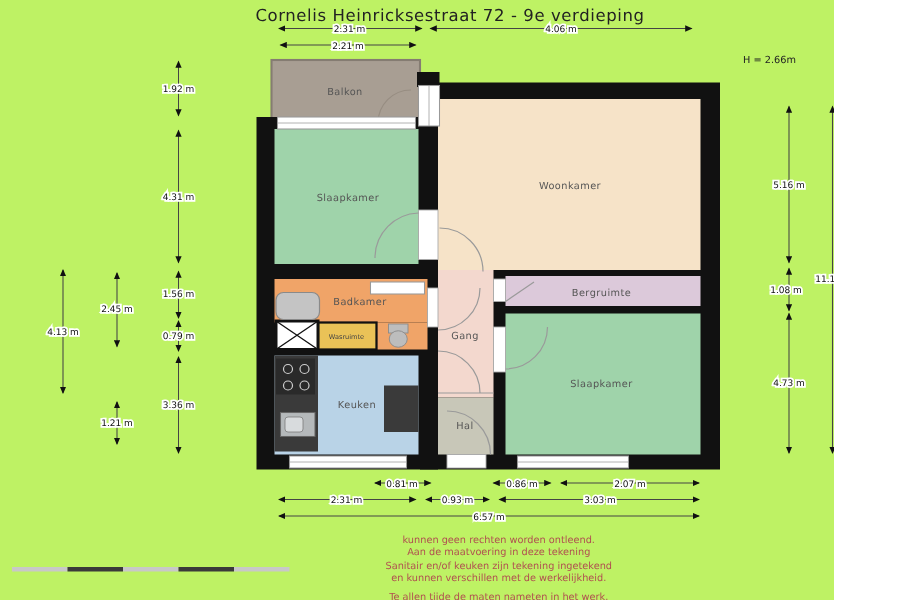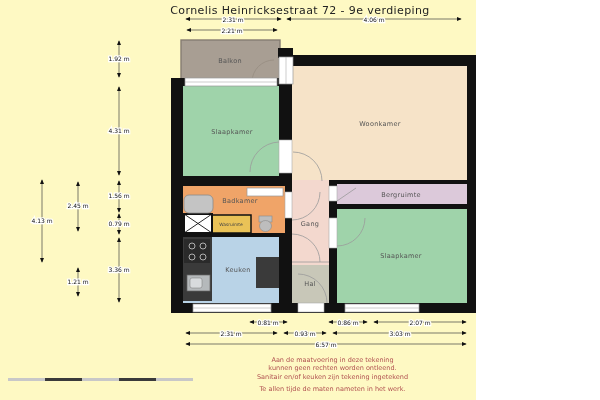--- a/index.html
+++ b/index.html
@@ -1,17 +1,17 @@
 <!DOCTYPE html>
 <html><head>
 <meta charset="utf-8">
 <style>
   html,body{margin:0;padding:0;background:#ffffff;}
   .page{
-    position:relative;width:476px;height:400px;background:#fef9c3;overflow:hidden;
+    position:relative;width:556px;height:400px;background:#bef264;overflow:hidden;
     font-family:"DejaVu Sans","Liberation Sans",sans-serif;
   }
   .title{
     position:absolute;top:4px;left:0;width:600px;text-align:center;
     font-size:11px;color:#222;letter-spacing:0.4px;
   }
   svg{position:absolute;top:0;left:0;}
   .room-label{font-size:6.5px;fill:#555;text-anchor:middle;letter-spacing:0.3px;}
   .room-label-sm{font-size:4.4px;fill:#444;text-anchor:middle;}
   .dim-line{stroke:#444;stroke-width:0.7;}
@@ -196,21 +196,22 @@
     <g>
       <rect x="8" y="378" width="37" height="3" fill="#c8c8c8"></rect>
       <rect x="45" y="378" width="37" height="3" fill="#3a3a3a"></rect>
       <rect x="82" y="378" width="37" height="3" fill="#c8c8c8"></rect>
       <rect x="119" y="378" width="37" height="3" fill="#3a3a3a"></rect>
       <rect x="156" y="378" width="37" height="3" fill="#c8c8c8"></rect>
     </g>
   </svg>
 
   <div class="footer">
+    <div>kunnen geen rechten worden ontleend.</div>
     <div>Aan de maatvoering in deze tekening</div>
-    <div>kunnen geen rechten worden ontleend.</div>
     <div>Sanitair en/of keuken zijn tekening ingetekend</div>
+    <div>en kunnen verschillen met de werkelijkheid.</div>
     <div class="gap"></div>
     <div>Te allen tijde de maten nameten in het werk.</div>
 
   </div>
 
 </div>
 
 </body></html>

